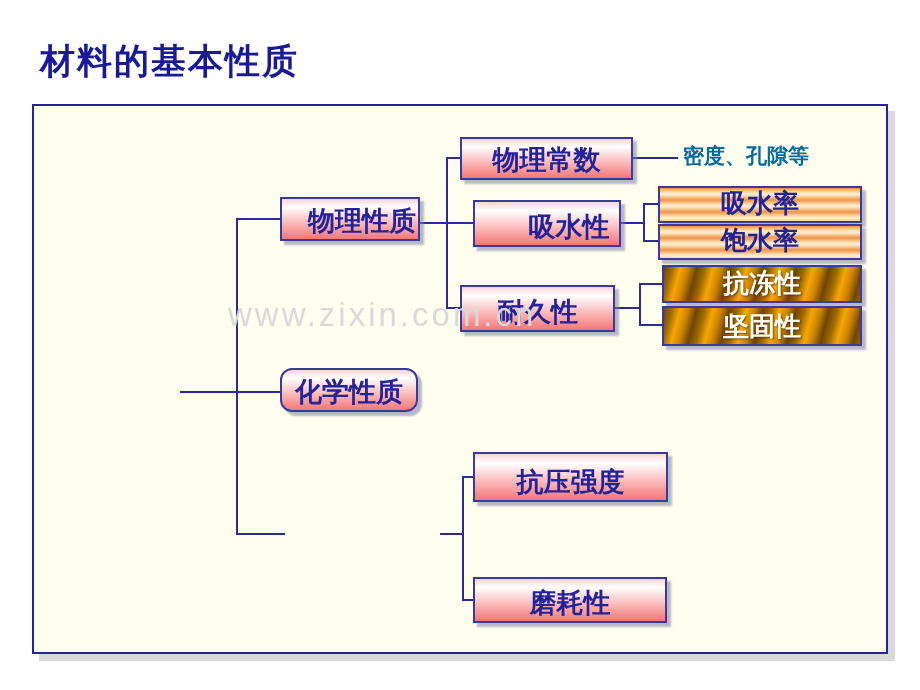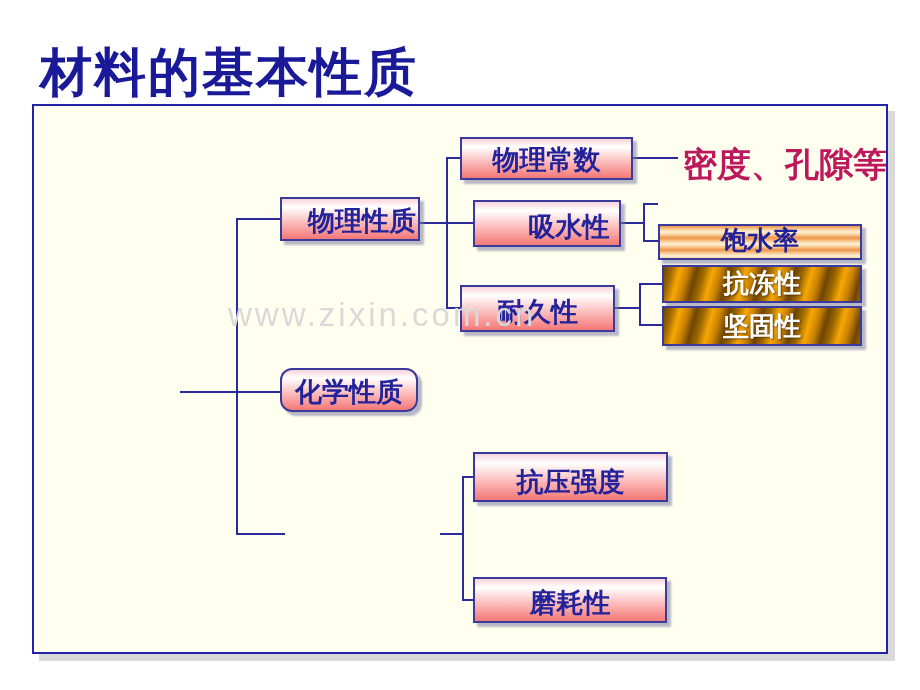--- a/index.html
+++ b/index.html
@@ -3,21 +3,21 @@
 <meta charset="utf-8">
 <style>
   html,body{margin:0;padding:0;}
   body{
     width:920px;height:690px;background:#ffffff;position:relative;overflow:hidden;
     font-family:"Liberation Sans","DejaVu Sans",sans-serif;
   }
   .stage{position:absolute;left:0;top:0;width:920px;height:690px;}
   .slide-title{
     position:absolute;left:40px;top:38px;width:600px;
-    font-size:52px;font-weight:bold;color:#1a1a99;letter-spacing:2px;
+    font-size:35px;font-weight:bold;color:#1a1a99;letter-spacing:2px;
   }
   .panel{
     position:absolute;left:32px;top:104px;width:856px;height:550px;
     background:#fffff0;border:2px solid #2323a7;
     box-shadow:7px 7px 0 #d9d9d9;
     box-sizing:border-box;
   }
   .line{position:absolute;background:#2a2a9a;}
   .h{height:2px;} .v{width:2px;}
   .node{
@@ -37,21 +37,21 @@
   }
   .stripes{
     background:repeating-linear-gradient(180deg,#ef9449 0px,#fbd9a6 4px,#fdf0d8 6px,#fbd9a6 8px,#ef9449 12px);
     font-size:26px;
   }
   .gold{
     background:repeating-linear-gradient(105deg,#6e4502 0px,#a06a00 8px,#f7a704 16px,#c98200 24px,#6e4502 32px);
     color:#ffffff;font-size:26px;text-shadow:1px 1px 2px rgba(60,35,0,0.7);
   }
   .note{
-    position:absolute;font-size:34px;font-weight:bold;color:#be185d;white-space:nowrap;
+    position:absolute;font-size:21px;font-weight:bold;color:#0369a1;white-space:nowrap;
   }
   .watermark{
     position:absolute;left:228px;top:296px;
     font-size:33px;color:#d9d9d9;letter-spacing:3px;
     z-index:60;pointer-events:none;white-space:nowrap;
   }
 </style>
 </head>
 <body>
 
@@ -105,20 +105,23 @@
   <div class="node pink" style="left:473px;top:200px;width:148px;height:47px;padding-left:44px;">
     <span>吸水性</span>
   </div>
 
   <div class="node pink" style="left:460px;top:285px;width:155px;height:47px;">
     <span>耐久性</span>
   </div>
 
   <div class="note" style="left:683px;top:142px;">密度、孔隙等</div>
 
+  <div class="node stripes" style="left:658px;top:186px;width:204px;height:37px;">
+    <span>吸水率</span>
+  </div>
 
   <div class="node stripes" style="left:658px;top:224px;width:204px;height:36px;">
     <span>饱水率</span>
   </div>
 
   <div class="node gold" style="left:662px;top:265px;width:200px;height:38px;">
     <span>抗冻性</span>
   </div>
 
   <div class="node gold" style="left:662px;top:306px;width:200px;height:40px;">

